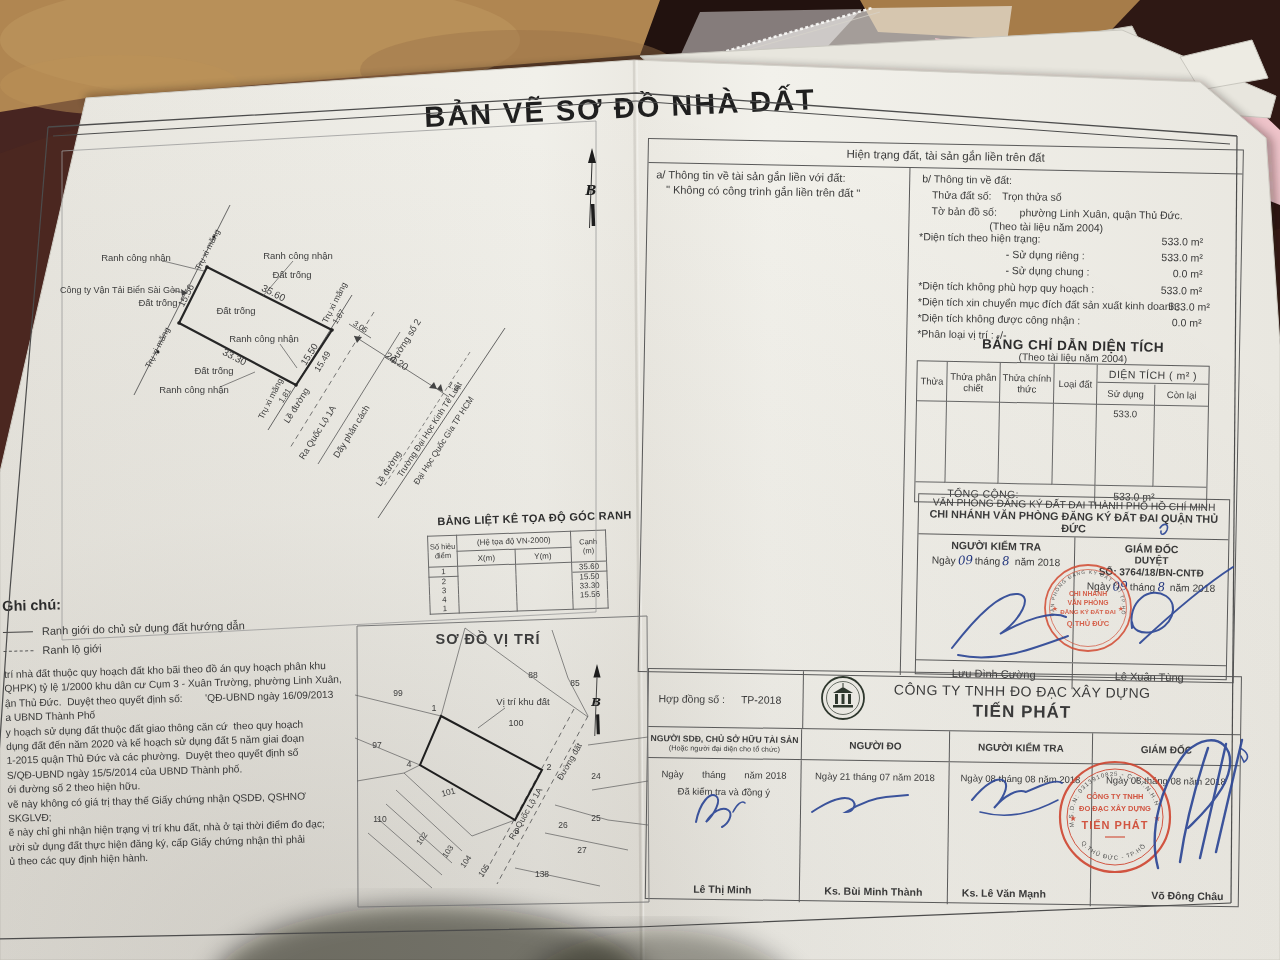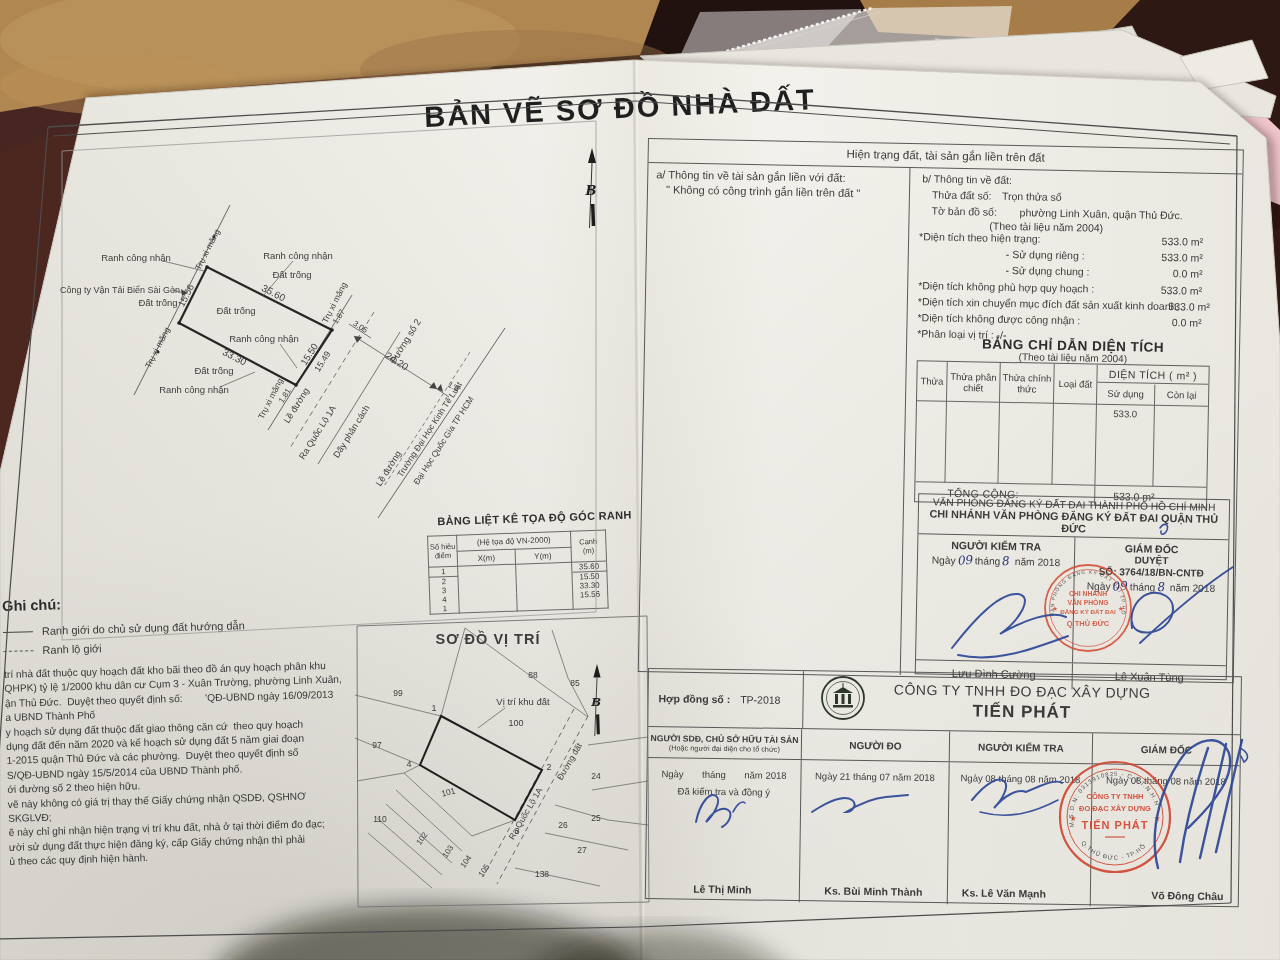--- a/index.html
+++ b/index.html
@@ -299,22 +299,22 @@
             <div class="reg-n2">Lê Xuân Tùng</div>
           </div>
         </div>
       </div>
     </div>
   </div>
 
   <div class="abs html-layer comp">
     <div class="comp-r1">
       <div class="comp-contract">
-        <span style="margin-left:10px;font-weight:bold;">Hợp đồng số :</span>
-        <span style="margin-left:10px;">TP-2018</span>
+        <span style="margin-left:10px;">Hợp đồng số :</span>
+        <span style="margin-left:16px;">TP-2018</span>
       </div>
       <div class="comp-name">
         <div class="cn1">CÔNG TY TNHH ĐO ĐẠC XÂY DỰNG</div>
         <div class="cn2">TIẾN PHÁT</div>
       </div>
     </div>
     <div class="comp-hdr">
       <div style="width:154px;">
         <span style="font-size:8.6px;">NGƯỜI SDĐ, CHỦ SỞ HỮU TÀI SẢN</span>
         <span style="font-size:7.3px;font-weight:normal;">(Hoặc người đại diện cho tổ chức)</span>

